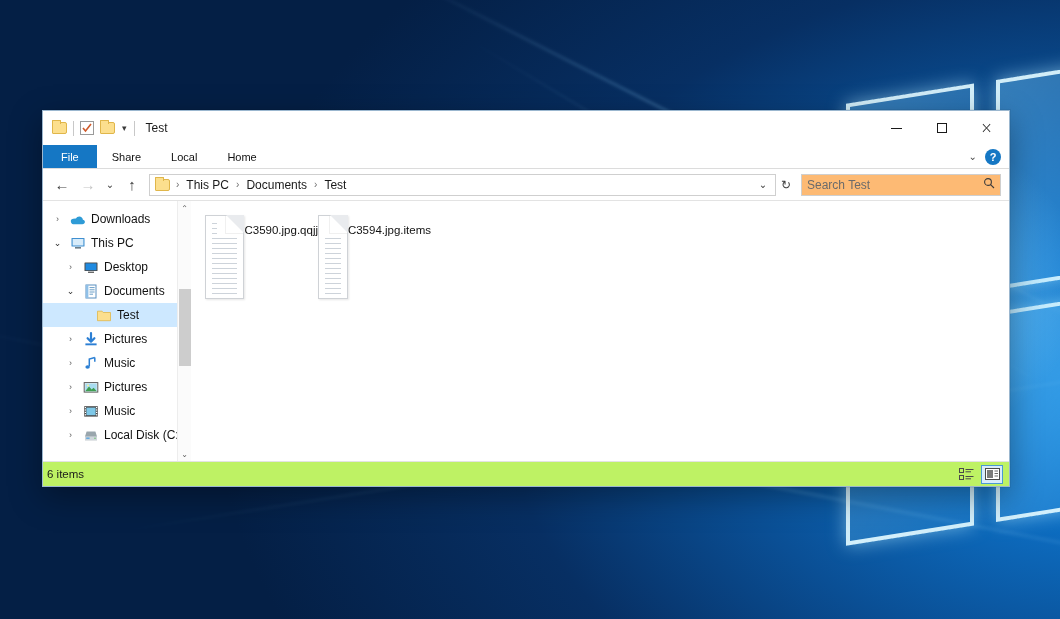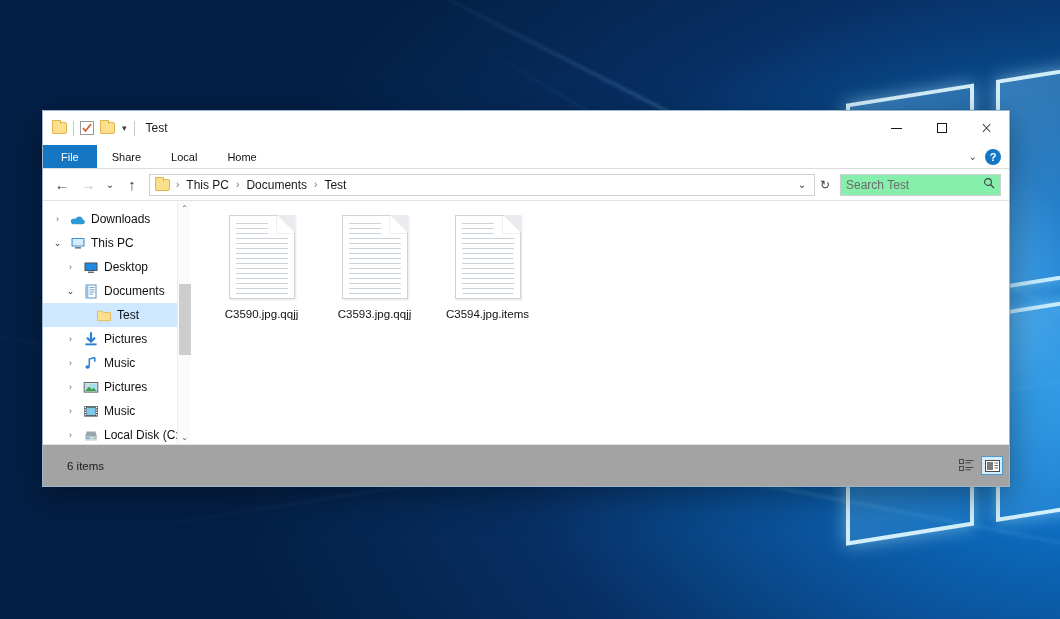--- a/index.html
+++ b/index.html
@@ -113,21 +113,21 @@
     flex: 1; height: 22px; border: 1px solid #cfcfcf; background: #fff;
     display: flex; align-items: center; padding: 0 2px 0 5px; margin-left: 4px;
     font-size: 12px; color: #1a1a1a; gap: 2px;
   }
   .crumb { padding: 0 4px; }
   .crumb-sep { color: #6f6f6f; font-size: 10px; padding: 0 1px; }
   .addr-right { margin-left: auto; display: flex; align-items: center; }
   .addr-caret { width: 20px; text-align: center; font-size: 10px; color: #3c3c3c; }
   .refresh { width: 20px; text-align: center; font-size: 12px; color: #3c3c3c; }
   .searchbox {
-    width: 161px; height: 22px; border: 1px solid #cfcfcf; background: #86efac;
+    width: 200px; height: 22px; border: 1px solid #cfcfcf; background: #fdba74;
     display: flex; align-items: center; padding: 0 5px; margin-left: 5px;
     font-size: 12px; color: #6b6b6b;
   }
   .search-ico { margin-left: auto; color: #3c3c3c; font-size: 12px; }
 
   
   .content { flex: 1; display: flex; min-height: 0; border-top: 1px solid #e3e3e3; }
   .sidebar {
     width: 148px; background: #fff; padding-top: 6px; position: relative;
     font-size: 12px; color: #111; overflow: hidden; flex: none;
@@ -152,42 +152,42 @@
     background: #fbfbfb; border-left: 1px solid #ededed;
     display: flex; flex-direction: column; align-items: center;
   }
   .sb-arrow { height: 14px; width: 100%; display:flex; align-items:center; justify-content:center; font-size: 8px; color: #5e5e5e; }
   .sb-track { flex: 1; width: 100%; position: relative; }
   .sb-thumb { position: absolute; left: 1px; width: 12px; background: #cdcdcd; top: 32%; height: 33%; }
 
   .filepane { flex: 1; background: #fff; padding: 12px 0 0 14px; position: relative; }
   .filegrid { display: flex; flex-wrap: wrap; gap: 0; }
   .fileitem {
-    width: 113px; display: flex; flex-direction: column; align-items: center;
+    width: 113px; display: flex; flex-direction: row; 
     padding-top: 2px;
   }
   .doc-icon {
     width: 66px; height: 84px; position: relative;
     background: #fff; border: 1px solid #cfd2d6;
     box-shadow: 1px 1px 2px rgba(0,0,0,.10);
   }
   .doc-icon::after {
     content: ""; position: absolute; right: -1px; top: -1px;
     width: 0; height: 0; border-left: 18px solid transparent; border-top: 18px solid #e9ebee;
     box-shadow: -1px 1px 0 rgba(0,0,0,.06);
   }
   .doc-lines { position: absolute; left: 6px; right: 6px; top: 7px; }
   .doc-lines i { display: block; height: 1px; background: #cdd3da; margin-bottom: 4px; }
   .doc-lines i.short { margin-right: 20px; }
   .fname { font-size: 11.5px; color: #111; margin-top: 9px; white-space: nowrap; }
 
   
   .statusbar {
-    height: 42px; border-top: 1px solid #e3e3e3; background: #a3a3a3;
-    display: flex; align-items: center; padding: 0 6px 0 24px; font-size: 11.5px; color: #1a1a1a;
+    height: 25px; border-top: 1px solid #e3e3e3; background: #bef264;
+    display: flex; align-items: center; padding: 0 6px 0 4px; font-size: 11.5px; color: #1a1a1a;
     flex: none;
   }
   .views { margin-left: auto; display: flex; align-items: center; gap: 4px; }
   .vbtn { width: 22px; height: 19px; display: flex; align-items: center; justify-content: center; }
   .vbtn.active { border: 1px solid #4a9ad4; background: #d8ecfa; }
 </style>
 </head>
 <body>
 
 <div id="desktop">
@@ -422,42 +422,20 @@
                   <i class=""></i>
                   <i class=""></i>
                   <i class=""></i>
                   <i class=""></i>
                   <i class=""></i>
                   <i class=""></i>
                   <i class=""></i>
                 </div>
               </div>
               <div class="fname">C3590.jpg.qqjj</div>
-            </div>
-            <div class="fileitem">
-              <div class="doc-icon">
-                <div class="doc-lines">
-                  <i class="short"></i>
-                  <i class="short"></i>
-                  <i class="short"></i>
-                  <i class=""></i>
-                  <i class=""></i>
-                  <i class=""></i>
-                  <i class=""></i>
-                  <i class=""></i>
-                  <i class=""></i>
-                  <i class=""></i>
-                  <i class=""></i>
-                  <i class=""></i>
-                  <i class=""></i>
-                  <i class=""></i>
-                  <i class=""></i>
-                </div>
-              </div>
-              <div class="fname">C3593.jpg.qqjj</div>
             </div>
             <div class="fileitem">
               <div class="doc-icon">
                 <div class="doc-lines">
                   <i class="short"></i>
                   <i class="short"></i>
                   <i class="short"></i>
                   <i class=""></i>
                   <i class=""></i>
                   <i class=""></i>

